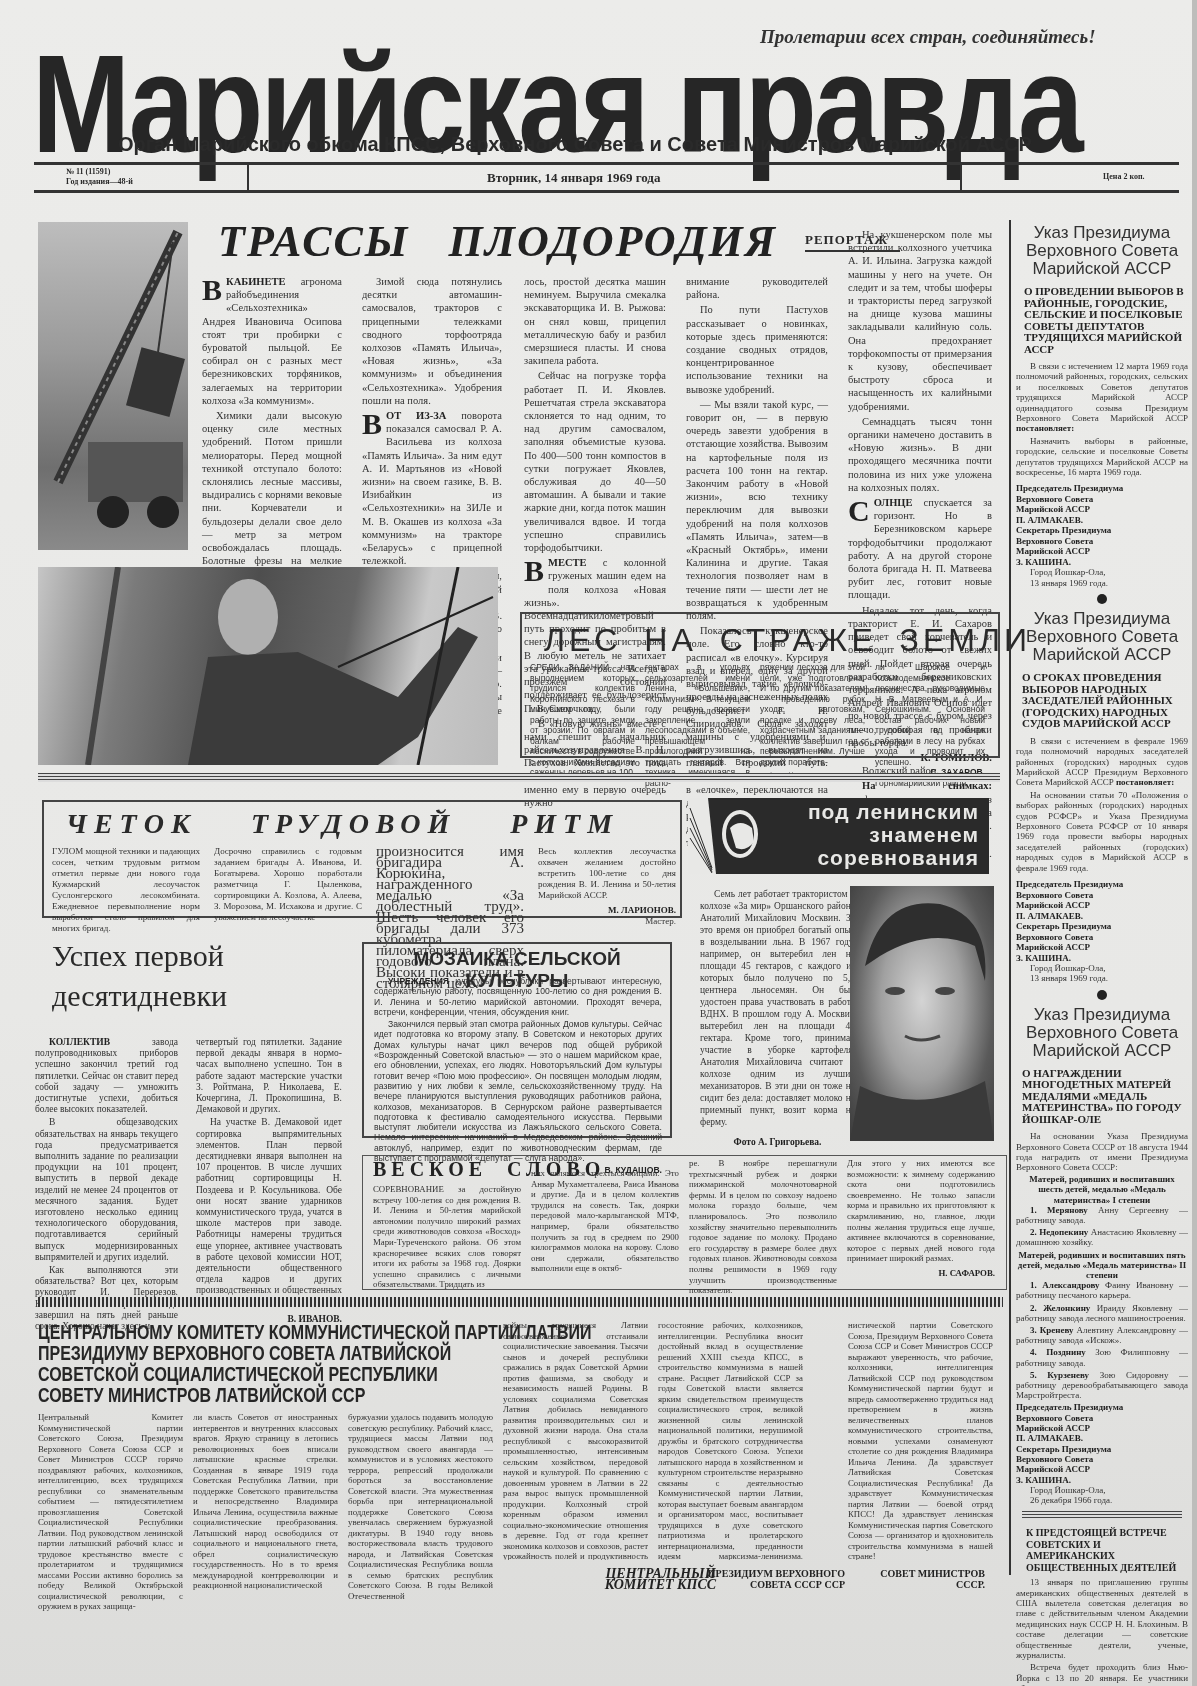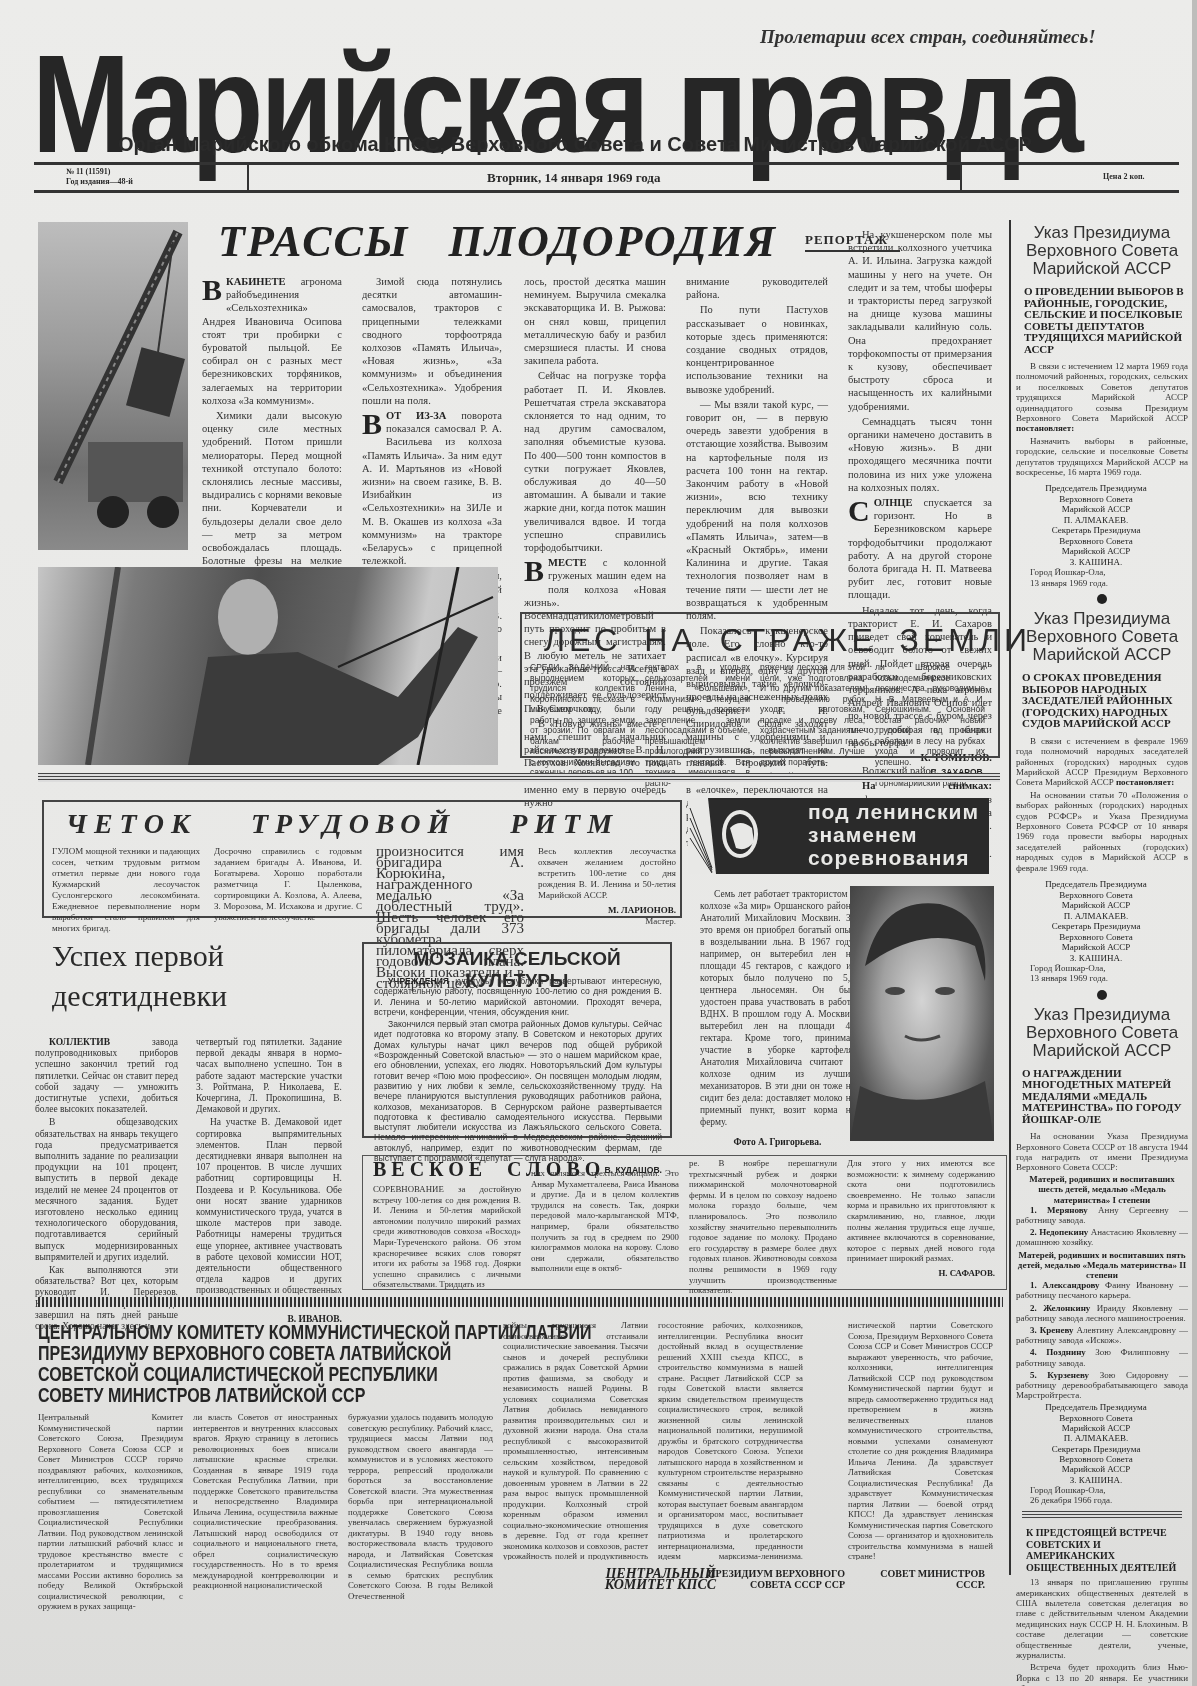--- a/index.html
+++ b/index.html
@@ -36,21 +36,21 @@
     color: #262626; transform: scaleY(1.18); transform-origin: top left;
   }
   .slogan { font-style: italic; font-weight: bold; font-size: 19px; color: #333; }
   .organ { font-family: "Liberation Sans", "DejaVu Sans", sans-serif; font-weight: bold; font-size: 20px; color: #2a2a2a; }
   .dateline { font-size: 13px; font-weight: bold; }
   .tiny { font-size: 8px; font-weight: bold; line-height: 10px; }
 
   .headline-serif { font-weight: bold; font-size: 44px; letter-spacing: 2px; color: #222; }
   .decree-head { font-family: "Liberation Sans", "DejaVu Sans", sans-serif; font-size: 17px; line-height: 18px; text-align: center; color: #333; }
   .decree-title { font-weight: bold; font-size: 11px; line-height: 11.5px; color: #222; }
-  .sig { font-weight: normal; font-size: 10.5px; line-height: 12px; text-align: center; color: #222; }
+  .sig { font-weight: bold; font-size: 10.5px; line-height: 12px; text-align: left; color: #222; }
   .dot { width: 10px; height: 10px; border-radius: 50%; background: #222; }
 </style>
 </head>
 <body>
 
 <div class="page">
 
   <div class="abs slogan" style="left:760px; top:26px;">Пролетарии всех стран, соединяйтесь!</div>
   <div class="abs masthead-title" style="left:32px; top:34px; width:1120px; white-space:nowrap;">Марийская правда</div>
   <div class="abs organ" style="left:118px; top:133px; white-space:nowrap;">Орган Марийского обкома КПСС, Верховного Совета и Совета Министров Марийской АССР</div>
@@ -155,21 +155,21 @@
       <g stroke="#2a2a2a" stroke-width="1">
         <line x1="2" y1="10" x2="24" y2="70"></line>
           <line x1="2" y1="20" x2="24" y2="72"></line>
         <line x1="2" y1="30" x2="24" y2="74"></line>
           <line x1="2" y1="40" x2="24" y2="75"></line>
       </g>
       <ellipse cx="52" cy="36" rx="18" ry="24" fill="#e8e8e6"></ellipse>
       <ellipse cx="52" cy="36" rx="14" ry="20" fill="#2a2a2a"></ellipse>
       <path d="M42 30 Q52 20 64 30 L66 44 Q58 54 48 50 Z" fill="#e8e8e6"></path>
     </svg>
-    <div class="abs sans" style="right:10px; top:2px; font-size:21px; line-height:23px; font-weight:bold; color:#e8e8e6; text-align:left; letter-spacing:1px;">
+    <div class="abs sans" style="right:10px; top:2px; font-size:21px; line-height:23px; font-weight:bold; color:#e8e8e6; text-align:right; letter-spacing:1px;">
       <div>под ленинским</div>
       <div>знаменем</div>
       <div>соревнования</div>
     </div>
   </div>
   <div class="abs txt" style="left:700px; top:888px; width:155px; font-size:9.5px; line-height:12px;">
     <p>Семь лет работает трактористом в колхозе «За мир» Оршанского района Анатолий Михайлович Москвин. За это время он приобрел богатый опыт в возделывании льна. В 1967 году, например, он вытеребил лен на площади 45 гектаров, с каждого из которых было получено по 5,5 центнера льносемян. Он был удостоен права участвовать в работе ВДНХ. В прошлом году А. Москвин вытеребил лен на площади 44 гектара. Кроме того, принимал участие в уборке картофеля. Анатолия Михайловича считают в колхозе одним из лучших механизаторов. В эти дни он тоже не сидит без дела: доставляет молоко на приемный пункт, возит корма на ферму.</p>
     <div class="bold center" style="margin-top:8px;">Фото А. Григорьева.</div>
   </div>
   <div class="abs photo" style="left:850px; top:886px; width:144px; height:255px; background: radial-gradient(ellipse at 50% 45%, #d4d4d4 0%, #a0a0a0 40%, #5a5a5a 70%, #3a3a3a 100%);">

